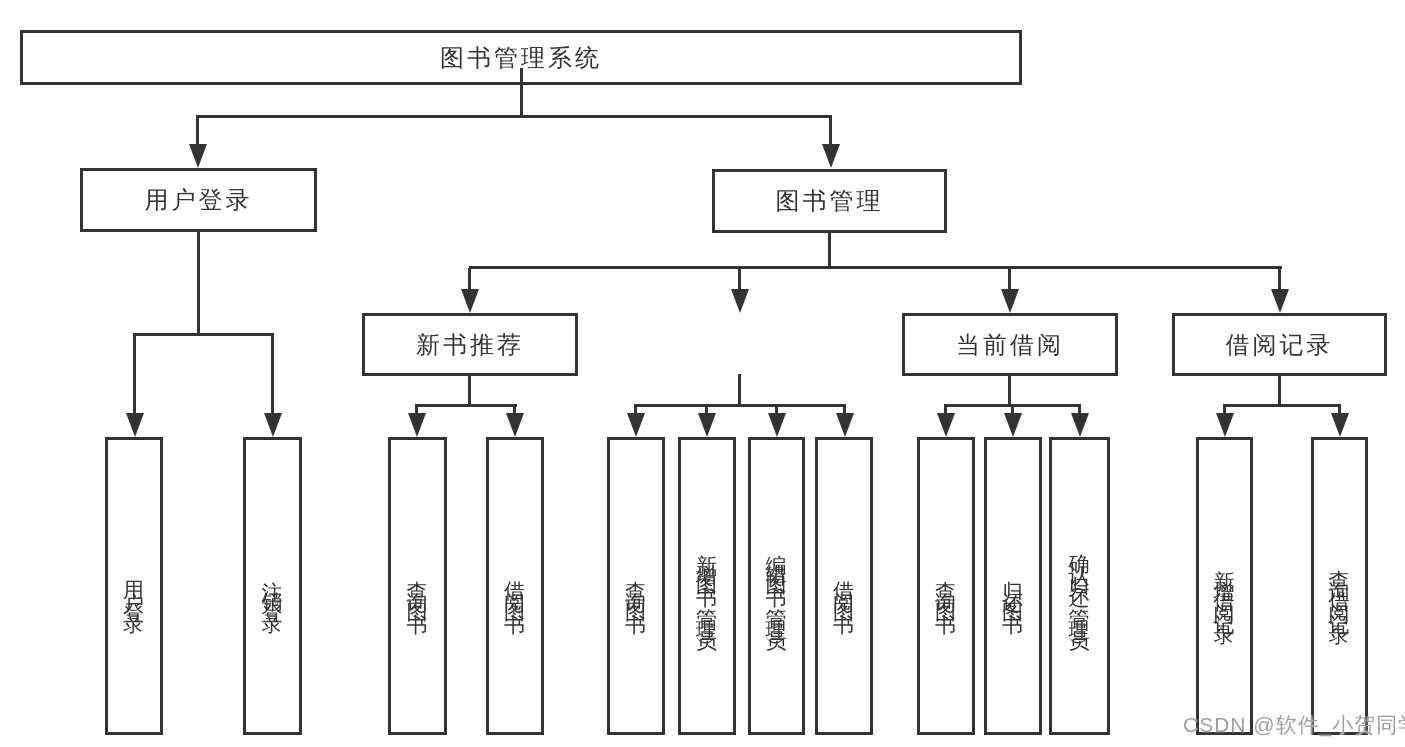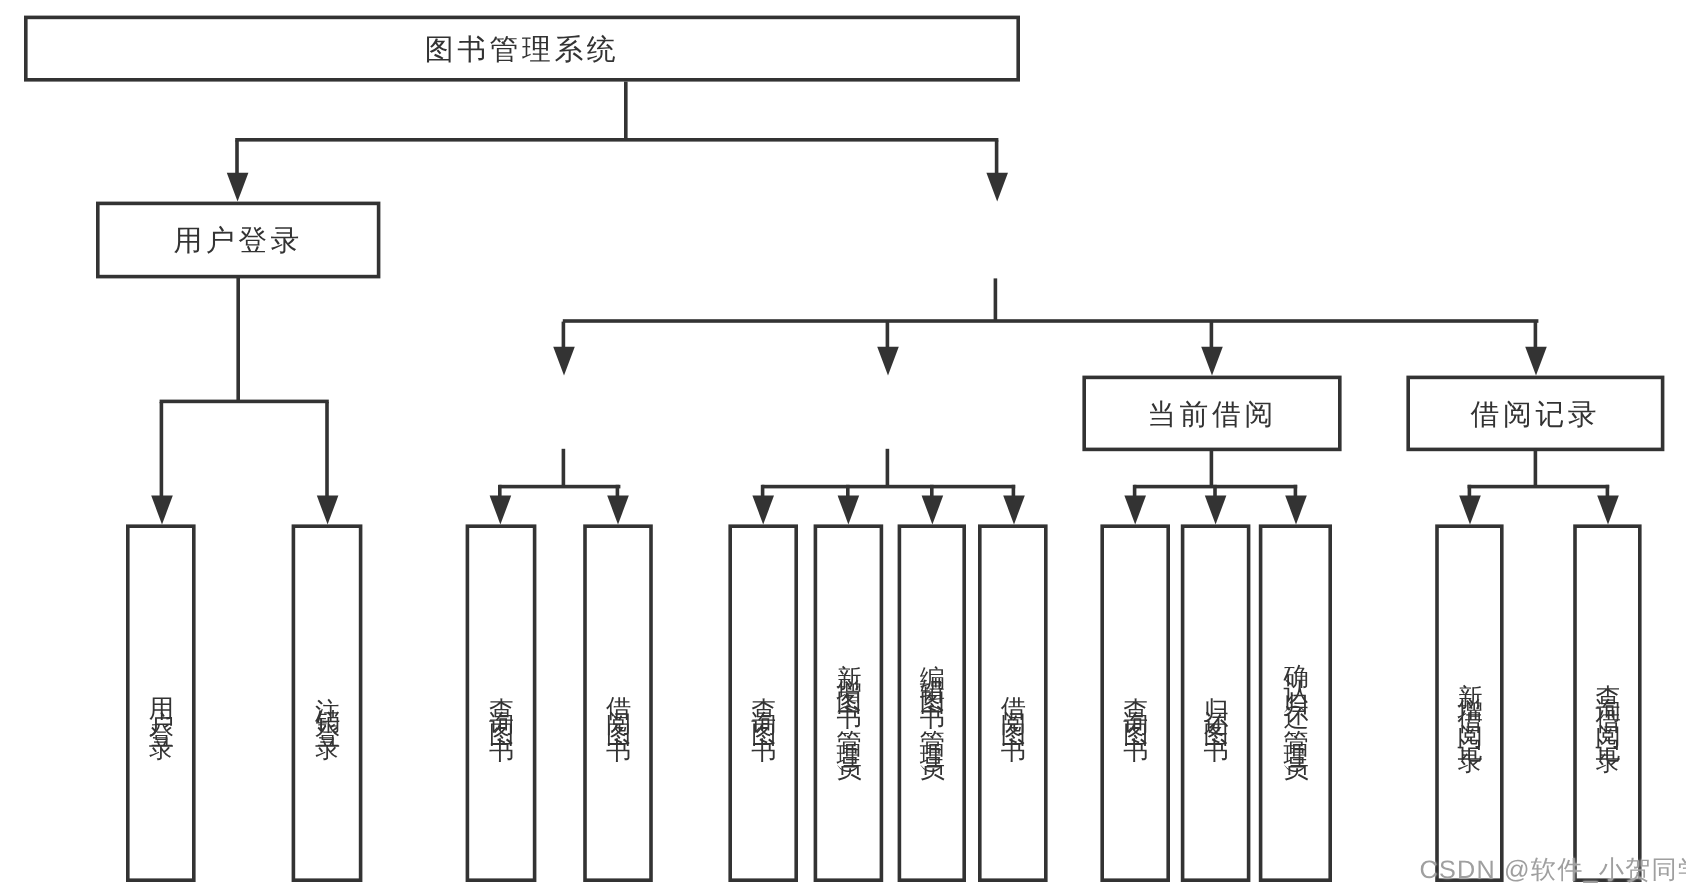--- a/index.html
+++ b/index.html
@@ -57,28 +57,34 @@
     text-shadow:0 0 2px #ffffff;
     white-space:nowrap;
     z-index:10;
   }
 </style>
 </head>
 <body>
 
 <div id="canvas">
 
-  <div class="box hbox" style="left:20px;top:13px;width:830px;height:55px">
+  <div class="box hbox" style="left:20px;top:30px;width:1002px;height:55px">
     <span>图书管理系统</span>
   </div>
 
   <div class="box hbox" style="left:80px;top:168px;width:237px;height:64px">
     <span>用户登录</span>
   </div>
+  <div class="box hbox" style="left:712px;top:169px;width:235px;height:64px">
+    <span>图书管理</span>
+  </div>
 
+  <div class="box hbox" style="left:362px;top:313px;width:216px;height:63px">
+    <span>新书推荐</span>
+  </div>
   <div class="box hbox" style="left:1172px;top:313px;width:215px;height:63px">
     <span>借阅记录</span>
   </div>
   <div class="box hbox" style="left:902px;top:313px;width:216px;height:63px">
     <span>当前借阅</span>
   </div>
 
   <div class="box leaf" style="left:105px;width:58px">
     <span class="vtext">用户登录</span>
   </div>

